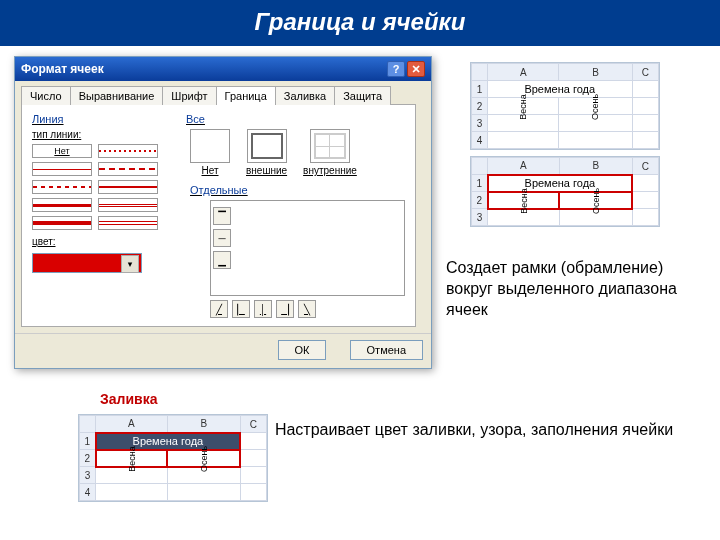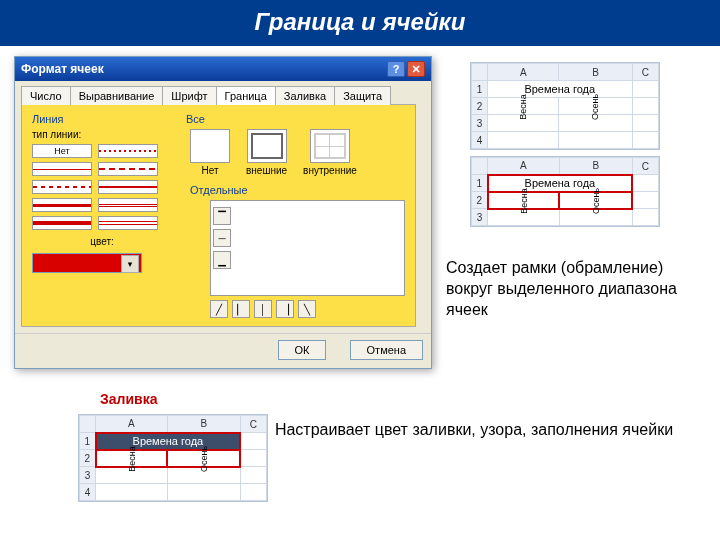--- a/index.html
+++ b/index.html
@@ -53,21 +53,21 @@
     font-size:11px;
     text-align:right;
   }
   .tab {
     border:1px solid #aaa; border-bottom:none; background:#fff;
     padding: 3px 8px; margin-right:-1px; position:relative; top:1px;
   }
   .tab.active { background:#fff; font-weight:normal; z-index:2; }
   .tab:not(.active){ background:#f5f4ef; }
   .tab-body {
-    background:#fde047; border:1px solid #aaa; margin: 0 15px 6px 6px; padding:8px 10px 8px 10px;
+    background:#ffffff; border:1px solid #aaa; margin: 0 15px 6px 6px; padding:8px 10px 8px 10px;text-decoration:underline;
   }
   .section-title { color:#0a3c9a; font-weight:normal; font-size:11px; margin-bottom:4px;}
   .line-row { display:flex; gap:14px; }
   .left-col { width: 140px; }
   .swatch-grid { display:grid; grid-template-columns: repeat(2,60px); gap:4px 6px; margin-bottom:6px;}
   .swatch { height:14px; border:1px solid #999; background:#fff; display:flex; align-items:center; justify-content:center; font-size:9px;}
   .sw-none { font-size:9px; }
   .sw-dash { background: repeating-linear-gradient(to right, #c00 0 6px, transparent 6px 10px); background-size:100% 2px; background-position:center; background-repeat:no-repeat;}
   .sw-dash2 { background: repeating-linear-gradient(to right, #c00 0 4px, transparent 4px 8px); background-size:100% 2px; background-position:center; background-repeat:no-repeat;}
   .sw-dot { background: repeating-linear-gradient(to right, #c00 0 2px, transparent 2px 5px); background-size:100% 2px; background-position:center; background-repeat:no-repeat;}
@@ -160,21 +160,21 @@
           <div class="swatch">
               <span style="width:100%;height:0;border-top:3px double #c00;display:block"></span>
             </div>
           <div class="swatch">
               <span style="width:100%;height:4px;background:#c00;display:block"></span>
             </div>
           <div class="swatch">
               <span style="width:100%;height:0;border-top:4px double #c00;display:block"></span>
             </div>
         </div>
-        <div style="font-size:10px;text-align:center;">цвет:</div>
+        <div style="font-size:10px;">цвет:</div>
         <div class="color-row">
           <div class="color-combo"></div>
         </div>
       </div>
       <div class="right-col">
         <div class="section-title">Все</div>
         <div class="preset-row">
           <div class="preset"><div class="pic"></div><span>Нет</span></div>
           <div class="preset"><div class="pic pic-outer"></div><span>внешние</span></div>
           <div class="preset"><div class="pic pic-inner"></div><span>внутренние</span></div>

